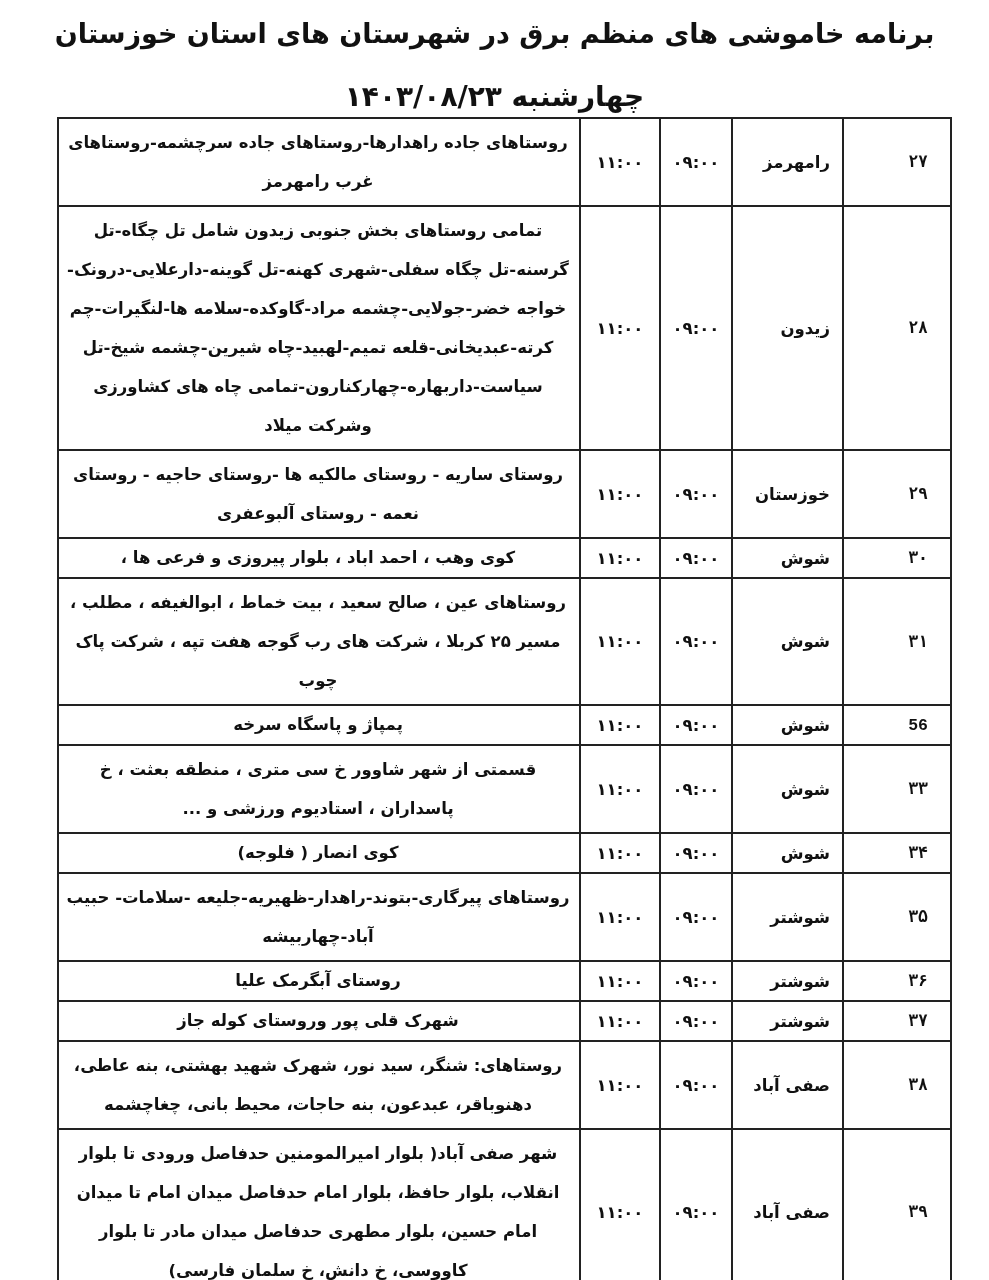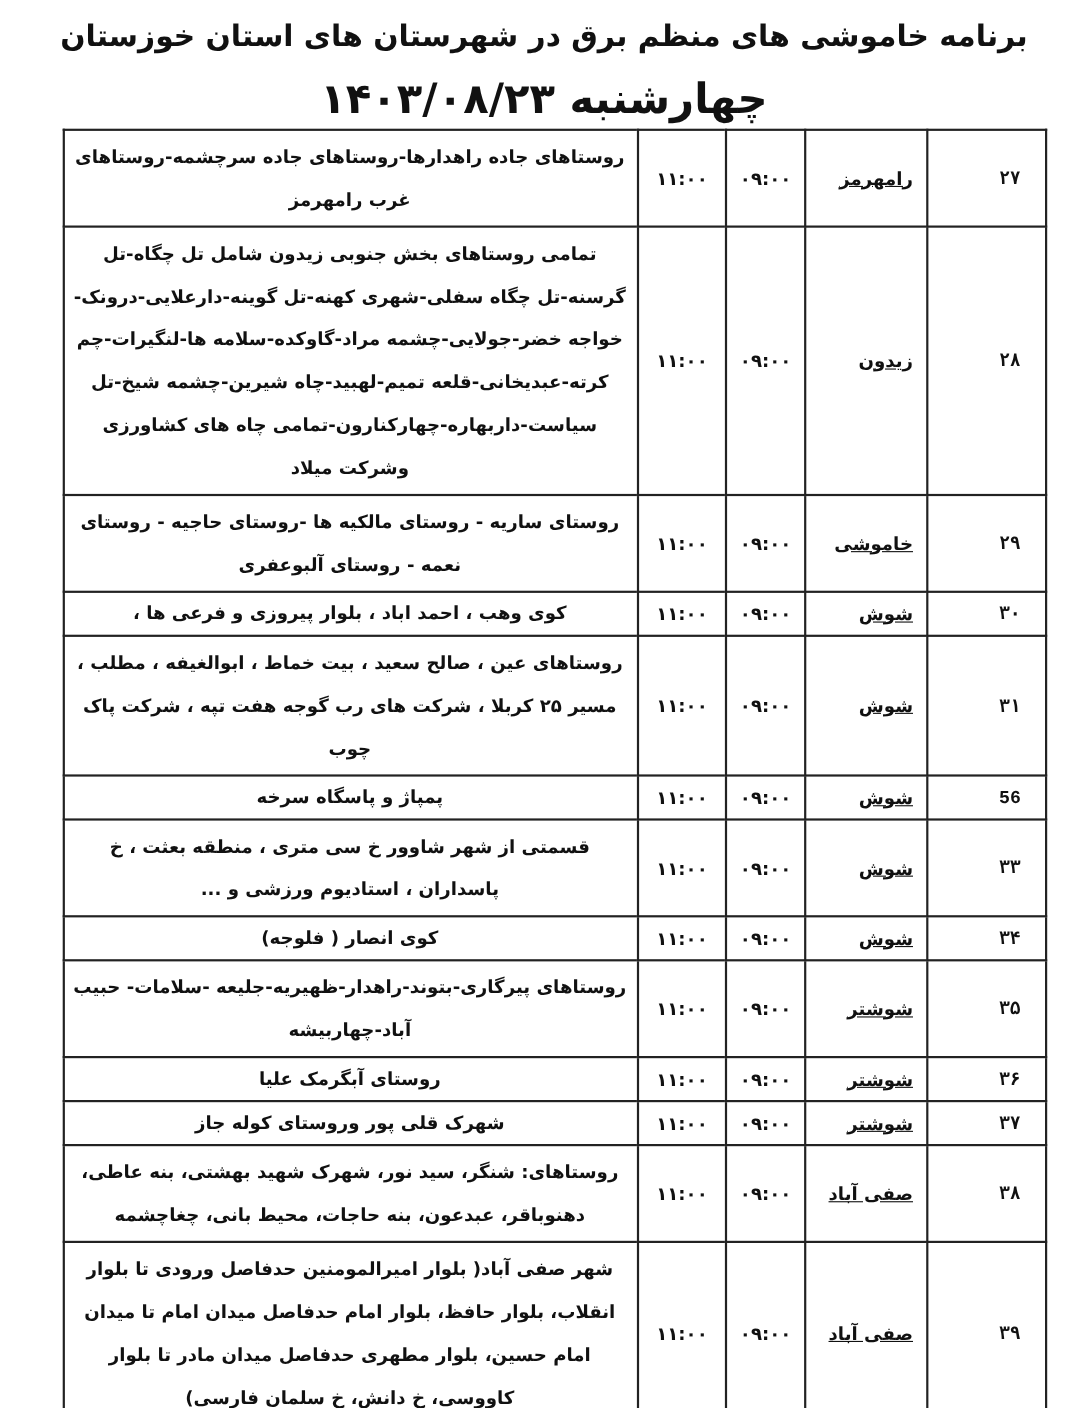--- a/index.html
+++ b/index.html
@@ -1,23 +1,23 @@
 <!DOCTYPE html>
 <html><head>
 <meta charset="utf-8">
 <style>
   html, body { margin:0; padding:0; background:#ffffff; }
   body { width:989px; height:1280px; position:relative; overflow:hidden; font-family:"DejaVu Sans", sans-serif; color:#111; }
   .title { position:absolute; left:0; width:989px; text-align:center; font-weight:bold; direction:rtl; }
   .title.t1 { top:18px; font-size:27px; }
-  .title.t2 { top:68px; font-size:38px; }
+  .title.t2 { top:80px; font-size:28px; }
   table.sched { position:absolute; left:57px; top:117px; width:895px; border-collapse:collapse; direction:rtl; table-layout:fixed; }
   table.sched td { border:2px solid #222; font-weight:bold; font-size:16.5px; vertical-align:middle; padding:0; }
   td.num { width:84px; text-align:right; padding-right:22px !important; font-size:19px;font-family:Liberation Mono, monospace; }
-  td.city { width:97px; text-align:right; padding-right:12px !important; font-size:17px;text-decoration:underline; }
+  td.city { width:97px; text-align:right; padding-right:12px !important; font-size:17px; }
   td.start, td.end { width:70px; text-align:center; font-size:15px; letter-spacing:1px; direction:ltr; }
   td.end { width:78px;margin-top:12px; }
   td.desc { text-align:center; padding:4px 8px 4px 6px !important; line-height:39px; }
   td.desc.single { line-height:30px; }
 </style>
 </head>
 <body>
 
 <div class="title t1">برنامه خاموشی های منظم برق در شهرستان های استان خوزستان</div>
 <div class="title t2">چهارشنبه ۱۴۰۳/۰۸/۲۳</div>
@@ -33,21 +33,21 @@
     </tr>
     <tr style="height:196px">
       <td class="num">۲۸</td>
       <td class="city">زیدون</td>
       <td class="start">۰۹:۰۰</td>
       <td class="end">۱۱:۰۰</td>
       <td class="desc">تمامی روستاهای بخش جنوبی زیدون شامل تل چگاه-تل گرسنه-تل چگاه سفلی-شهری کهنه-تل گوینه-دارعلایی-درونک-خواجه خضر-جولایی-چشمه مراد-گاوکده-سلامه ها-لنگیرات-چم کرته-عبدیخانی-قلعه تمیم-لهبید-چاه شیرین-چشمه شیخ-تل سیاست-داربهاره-چهارکنارون-تمامی چاه های کشاورزی وشرکت میلاد</td>
     </tr>
     <tr style="height:82px">
       <td class="num">۲۹</td>
-      <td class="city">خاموشی</td>
+      <td class="city">خوزستان</td>
       <td class="start">۰۹:۰۰</td>
       <td class="end">۱۱:۰۰</td>
       <td class="desc">روستای ساریه - روستای مالکیه ها -روستای حاجیه - روستای نعمه - روستای آلبوعفری</td>
     </tr>
     <tr style="height:38px">
       <td class="num">۳۰</td>
       <td class="city">شوش</td>
       <td class="start">۰۹:۰۰</td>
       <td class="end">۱۱:۰۰</td>
       <td class="desc single">کوی وهب ، احمد اباد ، بلوار پیروزی و فرعی ها ،</td>

